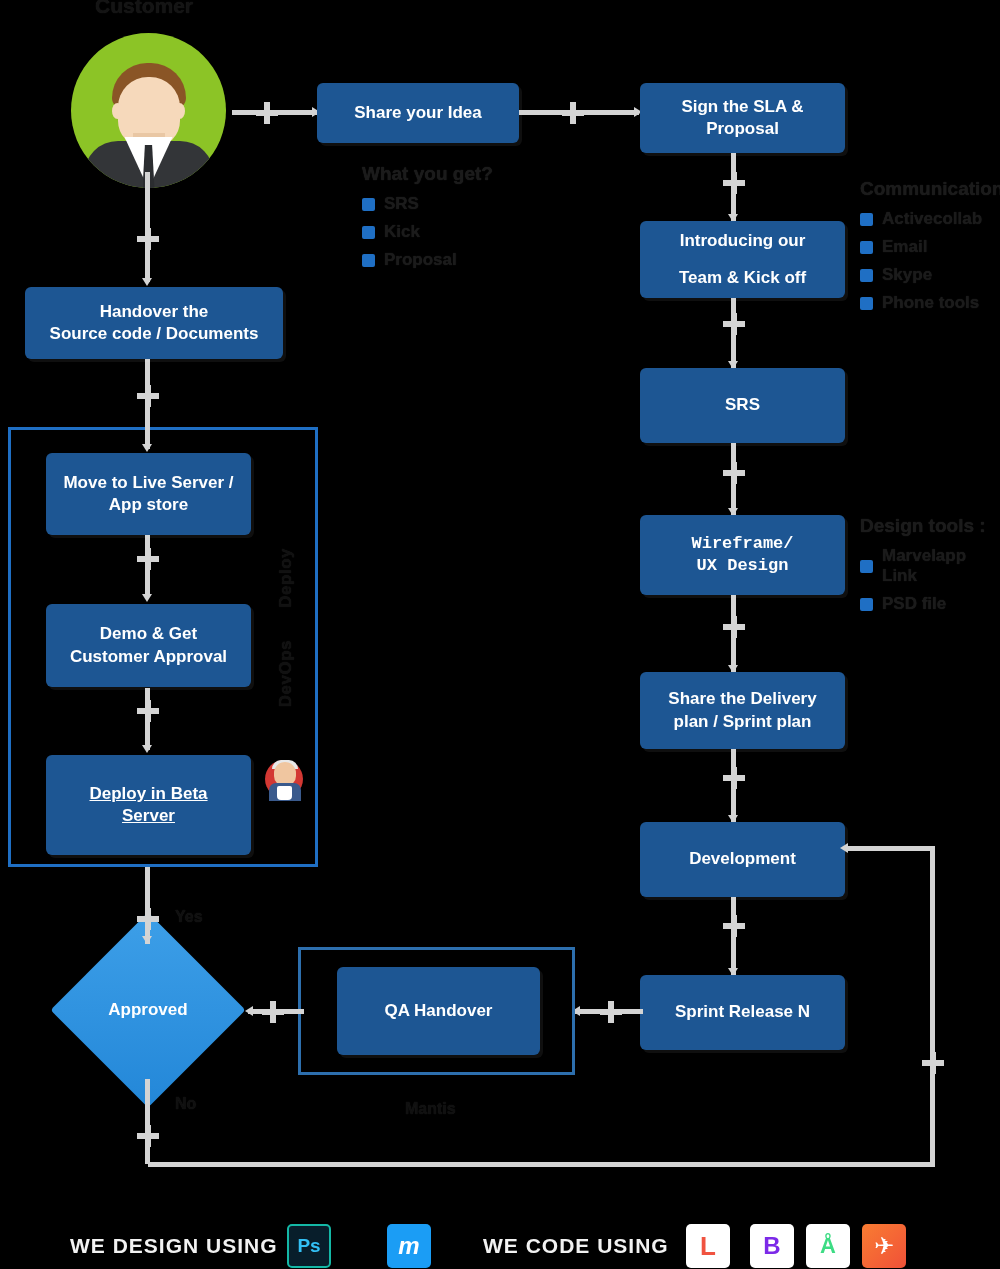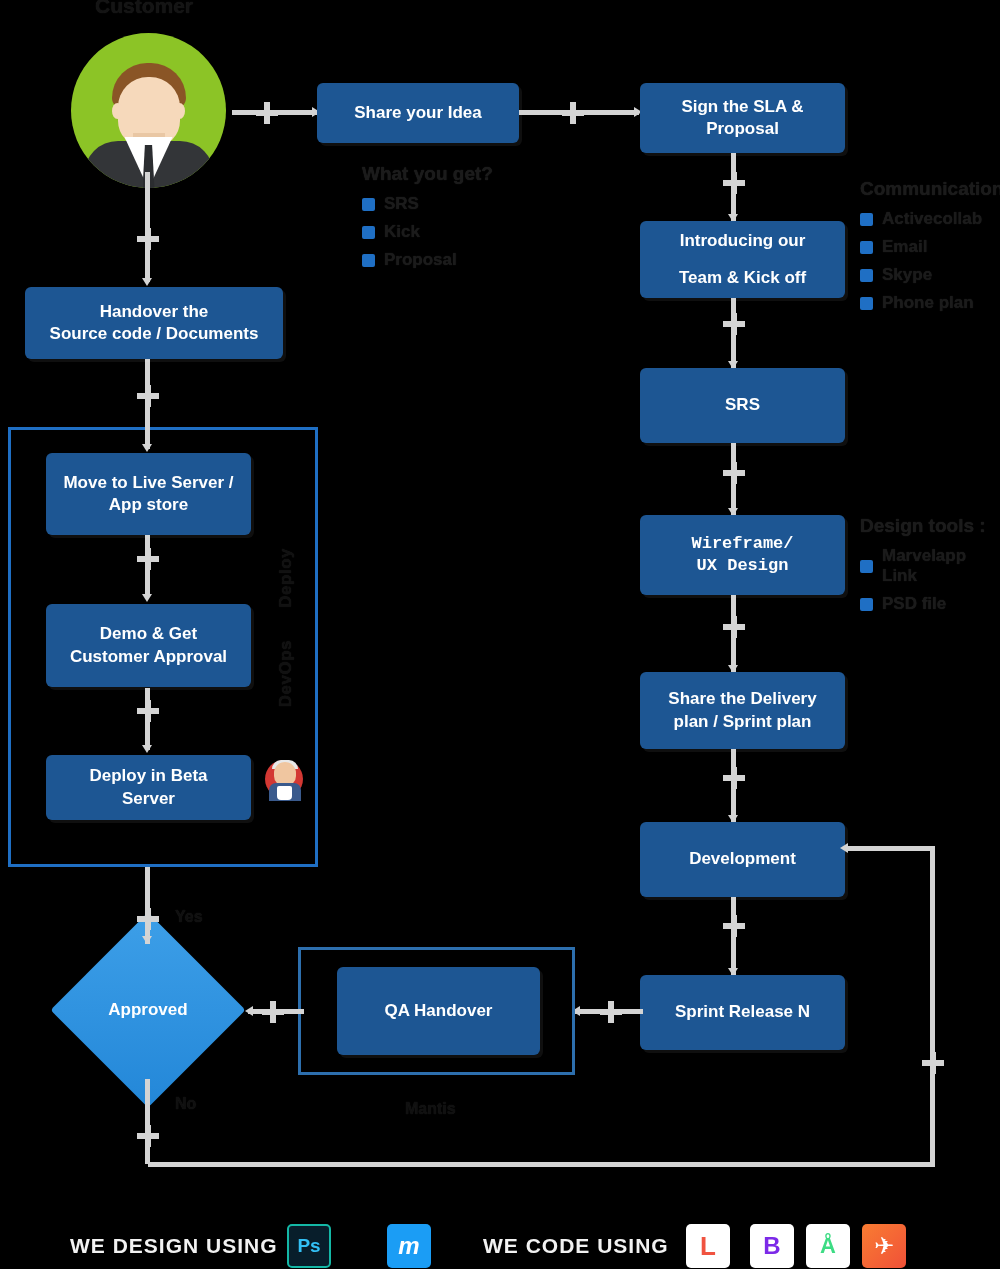--- a/index.html
+++ b/index.html
@@ -207,21 +207,21 @@
   <div class="vlabel" style="left:276px;top:640px;">DevOps</div>
 
   <div class="jenkins" style="left:263px;top:756px;">
     <div class="j-circ"></div>
     <div class="j-hair"></div>
     <div class="j-head"></div>
     <div class="j-body"></div>
     <div class="j-cup"></div>
   </div>
 
-  <div class="node" style="left:46px;top:755px;width:205px;height:65px;flex-direction:column;">
+  <div class="node" style="left:46px;top:755px;width:205px;height:100px;flex-direction:column;text-decoration:underline;">
     <span>Deploy in Beta</span>
     <span>Server</span>
   </div>
   <div class="line v" style="left:145px;top:688px;height:62px;"></div>
   <div class="plus" style="left:137px;top:700px;"></div>
   <div class="arrow down" style="left:142px;top:745px;"></div>
 
   <div class="node" style="left:46px;top:604px;width:205px;height:83px;flex-direction:column;">
     <span>Demo &amp; Get</span>
     <span>Customer Approval</span>
@@ -273,21 +273,21 @@
     <div class="legend-item">
       <span class="legend-dot"></span>
       <span class="legend-label">Email</span>
     </div>
     <div class="legend-item">
       <span class="legend-dot"></span>
       <span class="legend-label">Skype</span>
     </div>
     <div class="legend-item">
       <span class="legend-dot"></span>
-      <span class="legend-label">Phone plan</span>
+      <span class="legend-label">Phone tools</span>
     </div>
   </div>
 
   <div class="legend" style="left:860px;top:515px;">
     <div class="legend-title">Design tools :</div>
     <div class="legend-item">
       <span class="legend-dot"></span>
       <span class="legend-label">Marvelapp Link</span>
     </div>
     <div class="legend-item">

